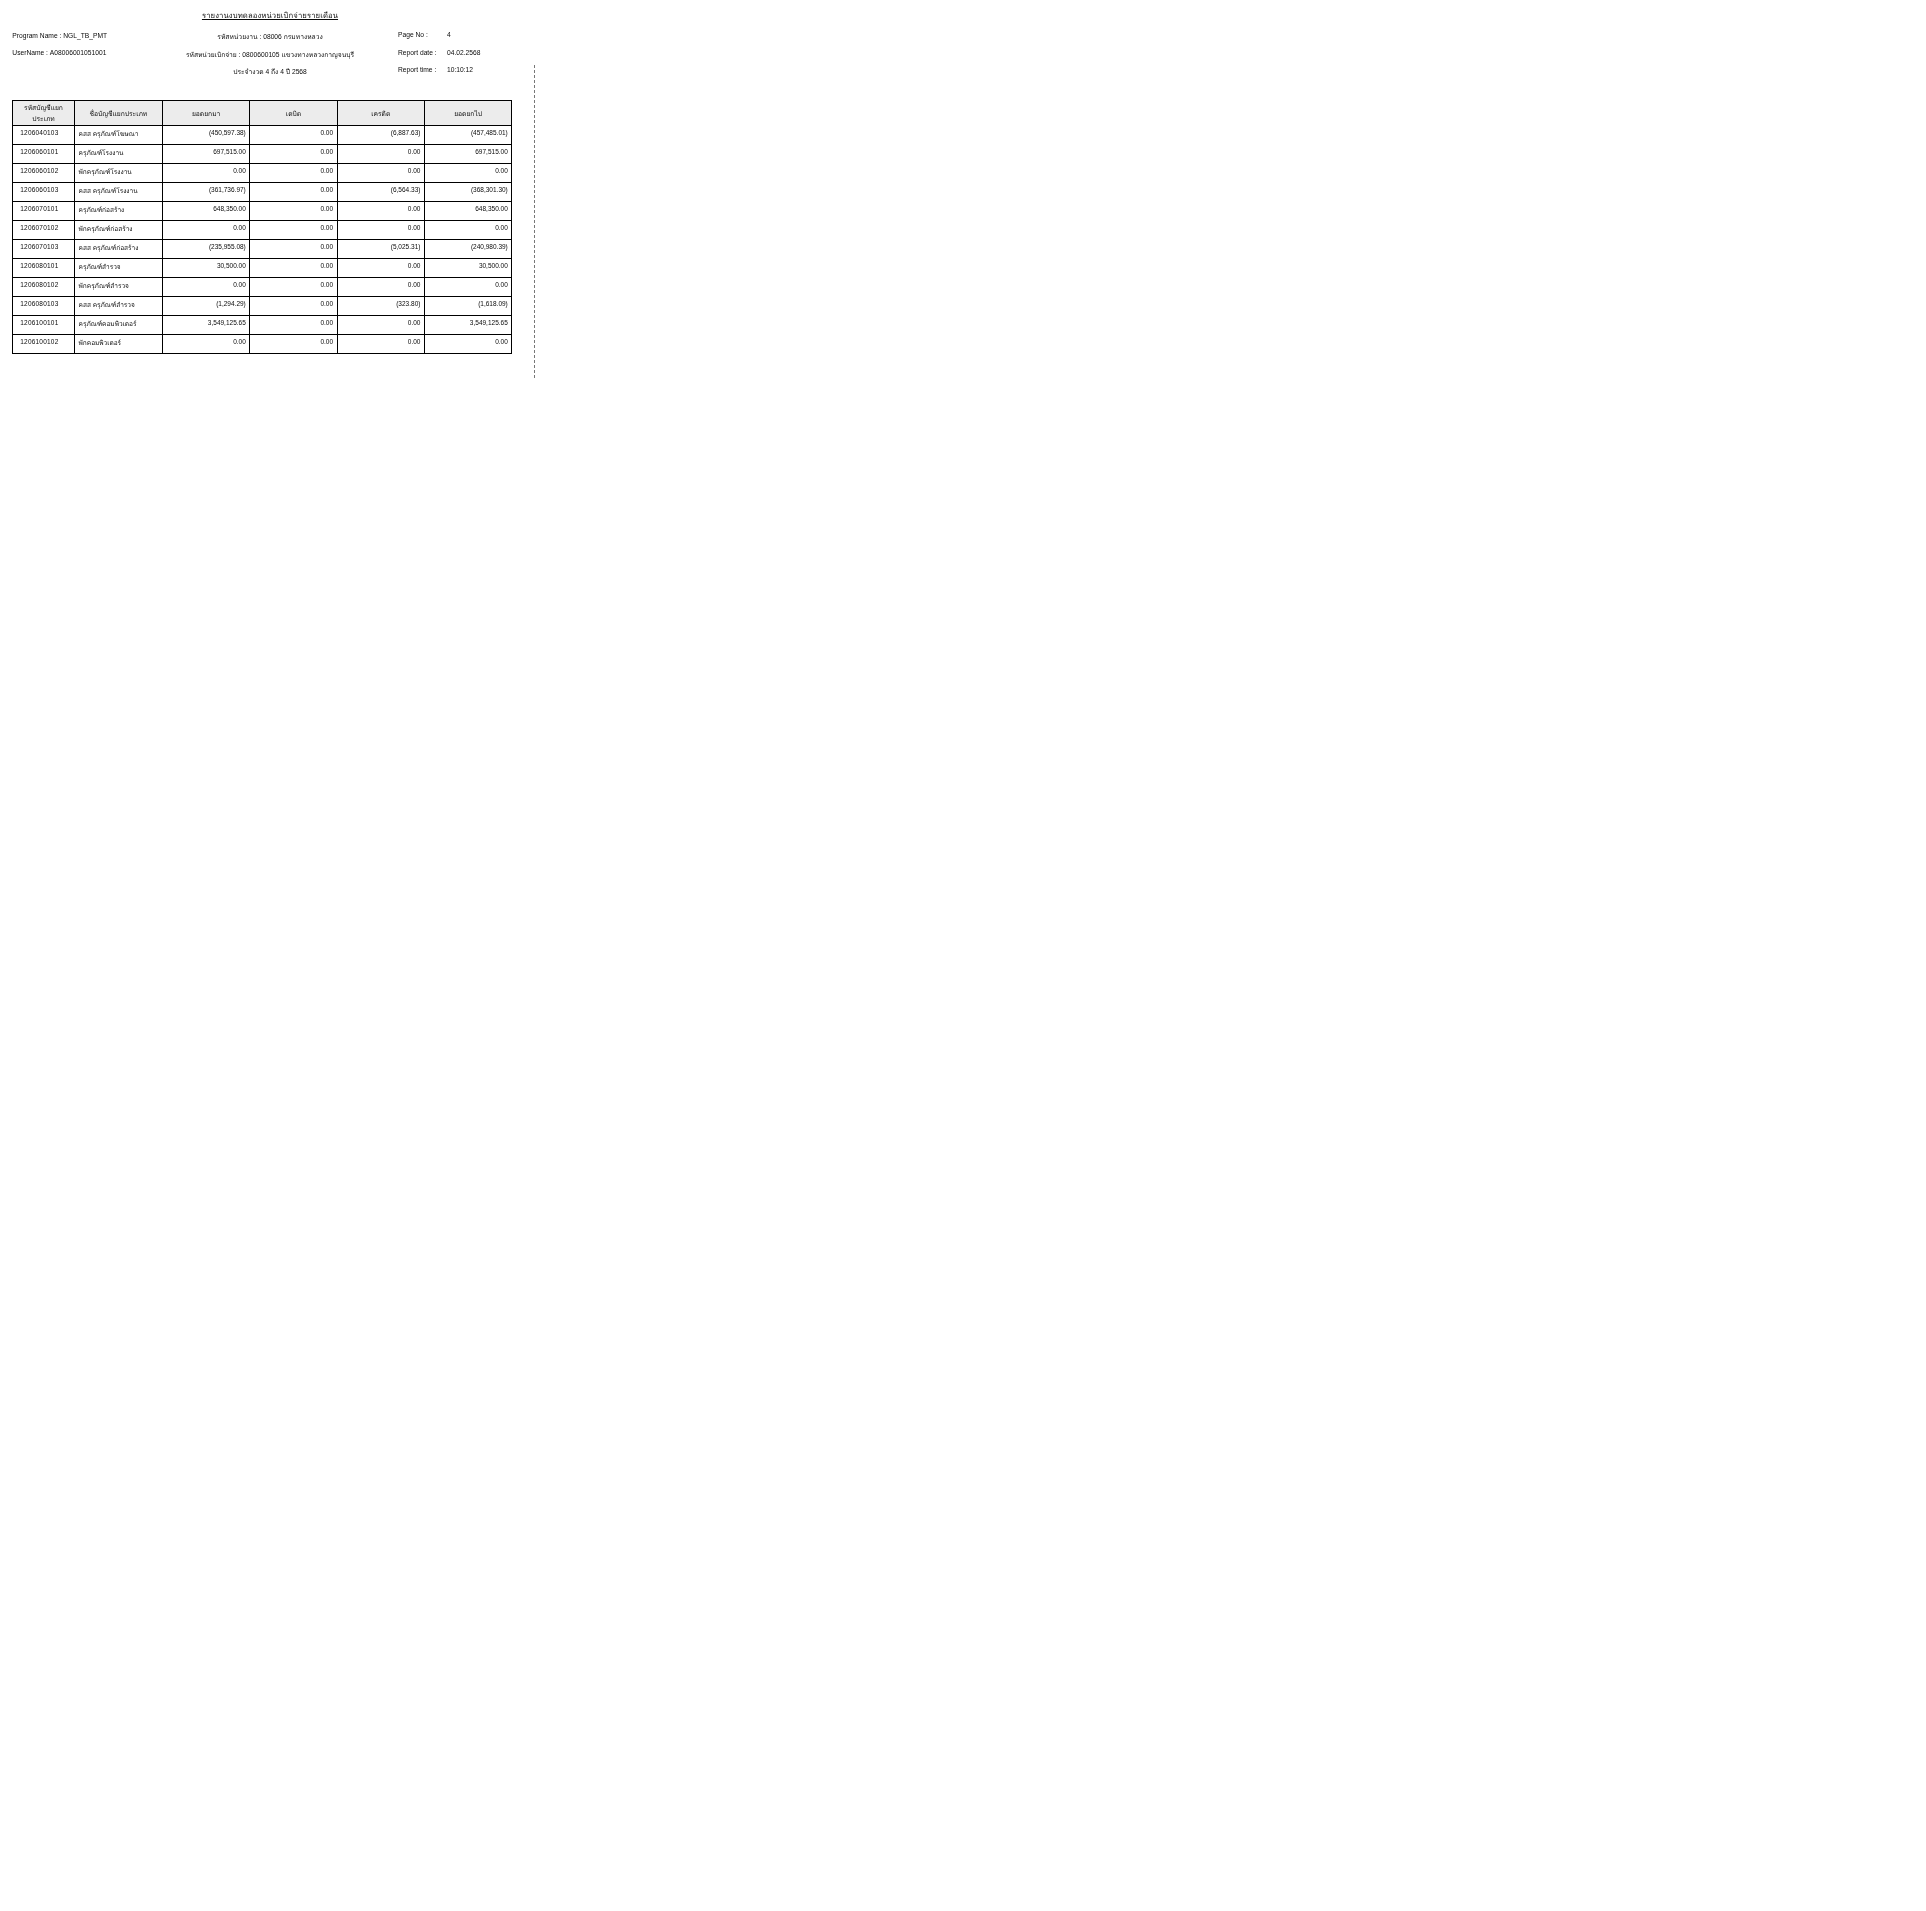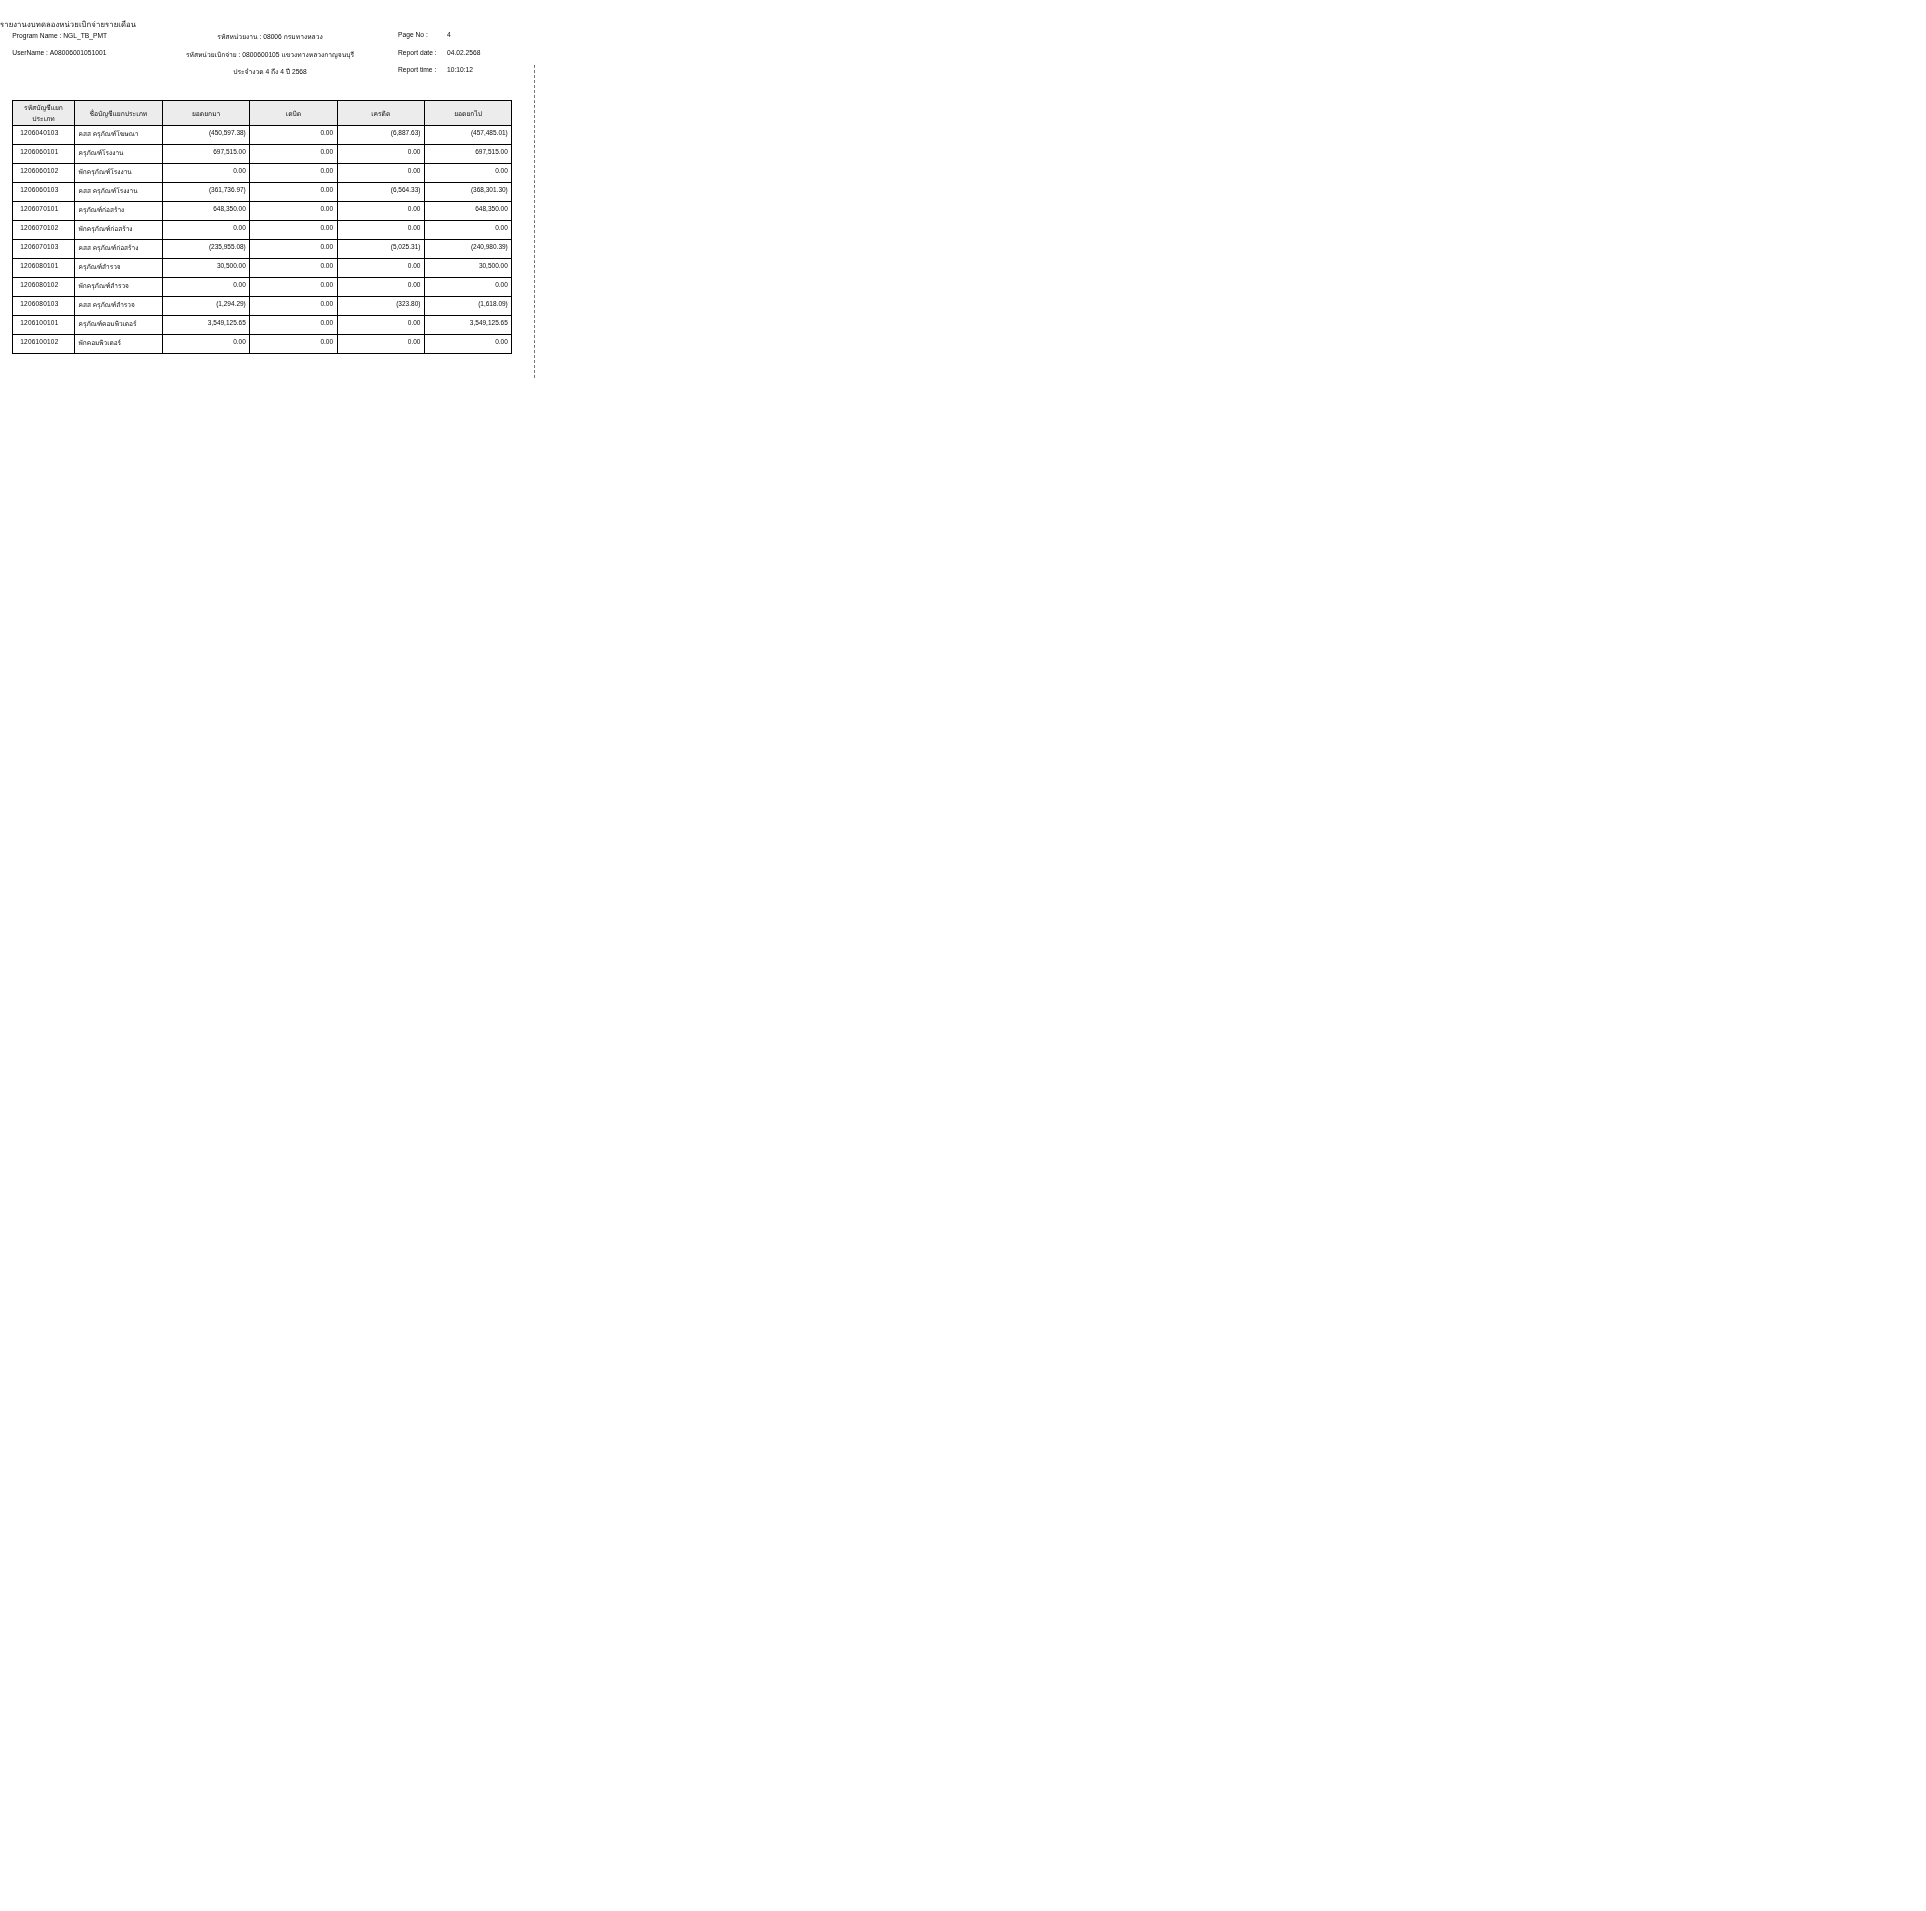--- a/index.html
+++ b/index.html
@@ -12,24 +12,26 @@
     position: relative;
     width: 540px;
     height: 382px;
     background: #ffffff;
     overflow: hidden;
   }
 
   
   .doc-title {
     position: absolute;
-    top: 18px; left: 0;
+    top: 9px; left: 0;
     width: 100%;
+    text-align: center;
     font-size: 7.7px;
     letter-spacing: 0.1px;
+    text-decoration: underline;
   }
   .center-line { position: absolute; left: 0; width: 100%; text-align: center; font-size: 6.7px; }
   .center-line.l1 { top: 31px; }
   .center-line.l2 { top: 49px; }
   .center-line.l3 { top: 66px; }
 
   .hdr-left-line { position: absolute; left: 12.3px; font-size: 6.7px; white-space: nowrap; }
   .hdr-left-line.l1 { top: 32px; }
   .hdr-left-line.l2 { top: 49px; }
 

